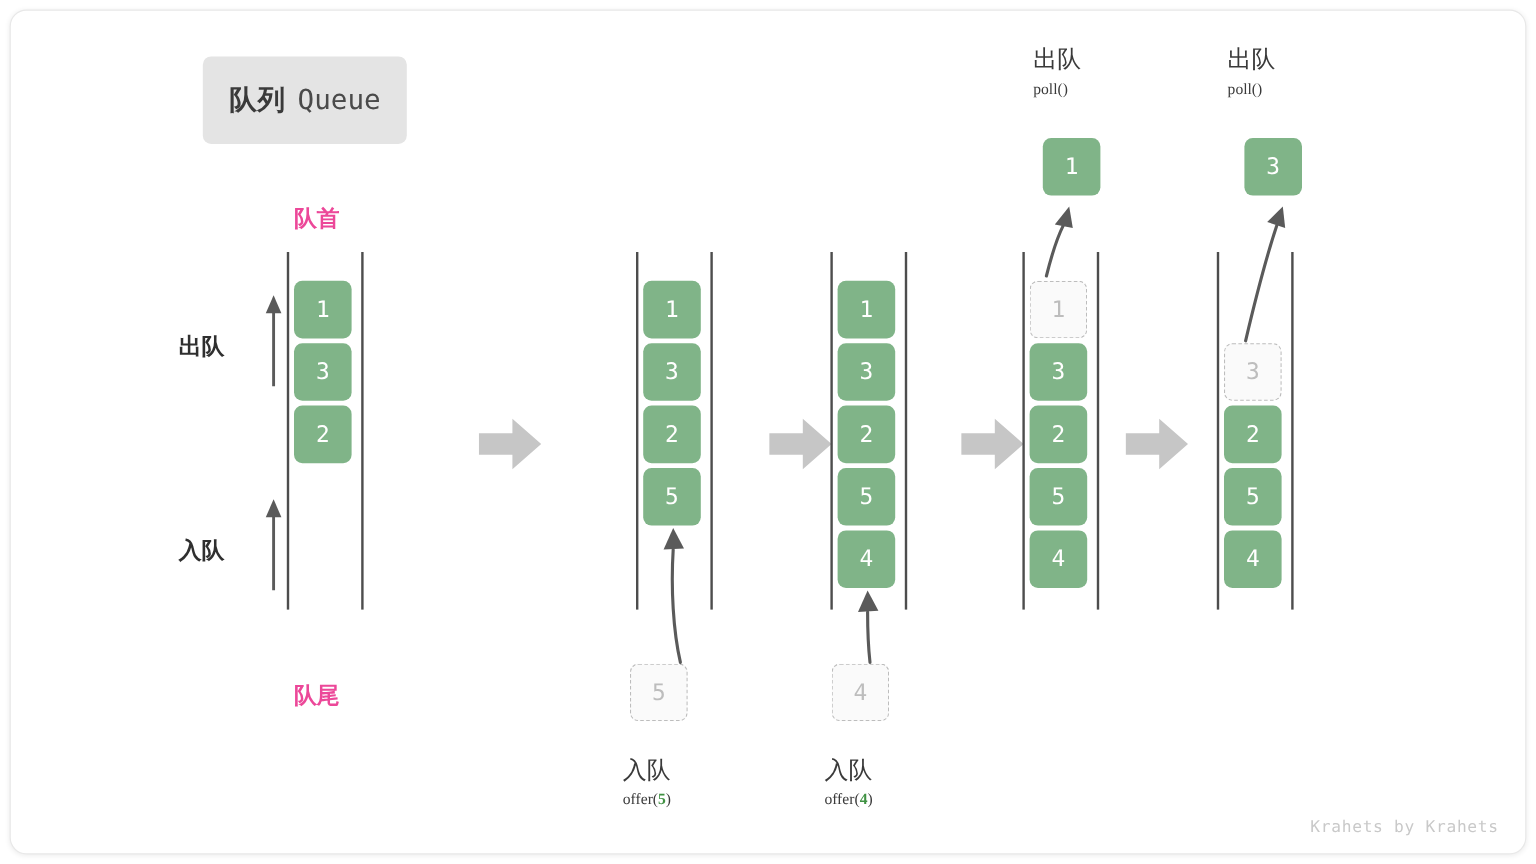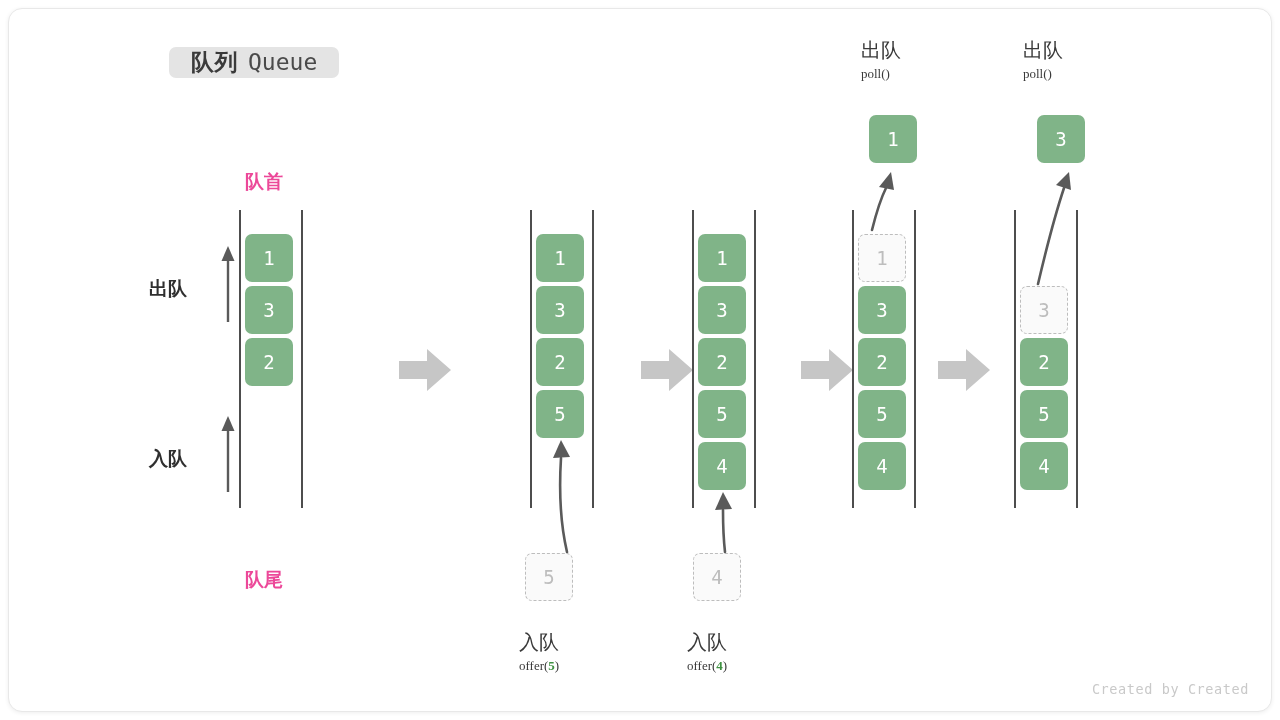--- a/index.html
+++ b/index.html
@@ -31,21 +31,21 @@
     left: 0; top: 0;
     width: 1264px;
     height: 704px;
   }
 
   
   .title-badge {
     position: absolute;
     left: 160px;
     top: 38px;
-    padding: 0 22px;
+    padding: 21px 22px;
     background: #e4e4e4;
     border-radius: 7px;
     white-space: nowrap;
     display: flex;
     align-items: baseline;
     gap: 10px;
     text-align: center;
   }
   .title-cn {
     font-size: 23px;
@@ -263,16 +263,16 @@
     </svg>
 
     <div class="rail" style="left:1005px; top:201px; height:298px;"></div>
     <div class="rail" style="left:1067px; top:201px; height:298px;"></div>
 
     <div class="box ghost" style="left:1011px; top:277px;">3</div>
     <div class="box" style="left:1011px; top:329px;">2</div>
     <div class="box" style="left:1011px; top:381px;">5</div>
     <div class="box" style="left:1011px; top:433px;">4</div>
 
-    <div class="credit">Created by Created</div>
+    <div class="credit">Krahets by Krahets</div>
 
   </div>
 </div>
 
 </body></html>

